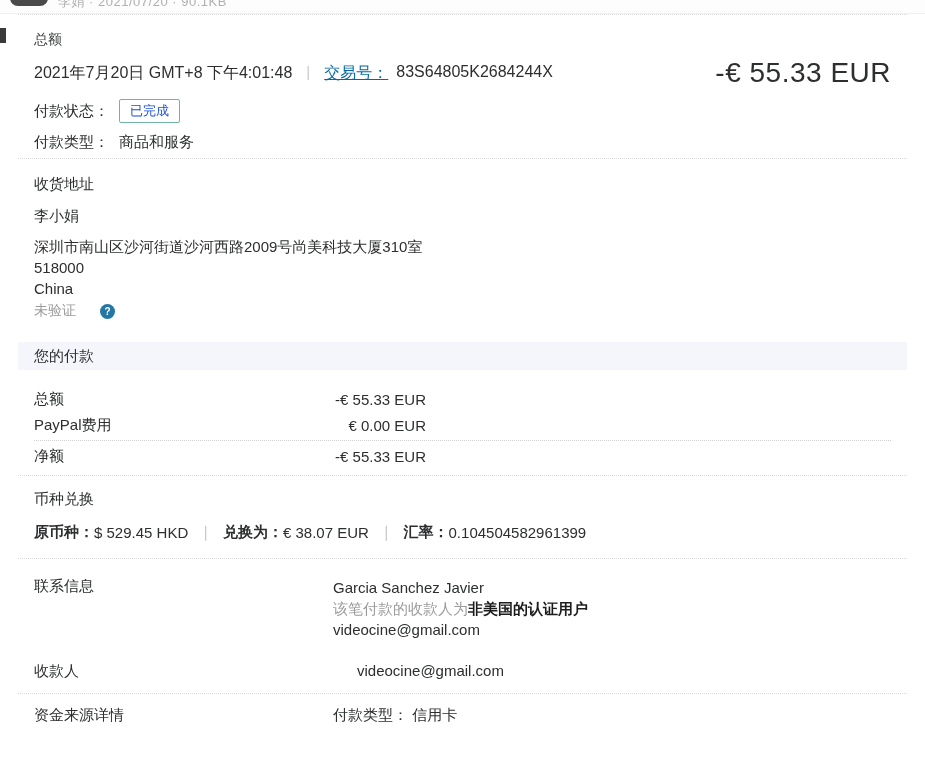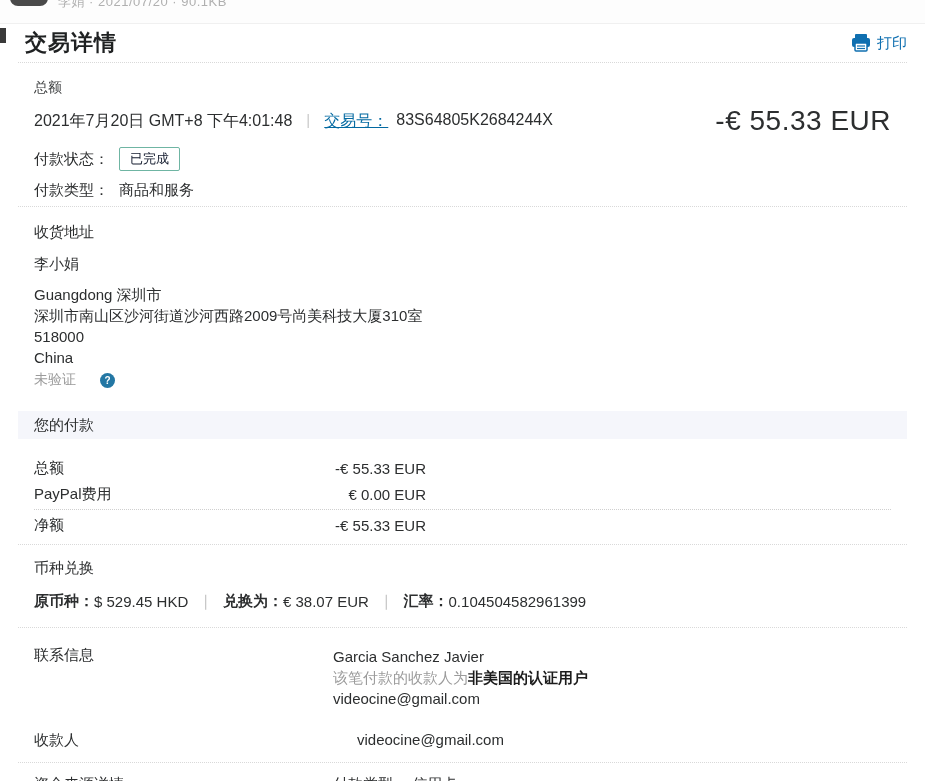--- a/index.html
+++ b/index.html
@@ -1,20 +1,20 @@
 <!DOCTYPE html>
 <html><head>
 <meta charset="utf-8">
 <style>
   * { margin: 0; padding: 0; box-sizing: border-box; }
   html, body { width: 925px; height: 781px; overflow: hidden; background: #fff; }
   body { font-family: "Liberation Sans", "DejaVu Sans", sans-serif; color: #2c2e2f; position: relative; }
 
   
-  .top-strip { height: 24px; position: relative; overflow: hidden; background: #fdfdfd; border-bottom: 1px solid #f0f0f0; }
+  .top-strip { height: 14px; position: relative; overflow: hidden; background: #fdfdfd; border-bottom: 1px solid #f0f0f0; }
   .top-strip .file-text { position: absolute; left: 58px; top: -7px; font-size: 13px; color: #b0b0b0; letter-spacing: .5px; }
   .top-strip .file-avatar { position: absolute; left: 10px; top: -26px; width: 38px; height: 32px; background: #4a4a4a; border-radius: 8px; }
   .edge-artifact { position: absolute; left: 0; top: 28px; width: 6px; height: 15px; background: #3a3a3a; }
 
   .page { padding: 0 18px; }
 
   
   .hdr { display: flex; align-items: center; justify-content: space-between; height: 38px; padding-left: 7px; }
   .hdr-title { font-size: 22px; font-weight: 600; color: #1f2122; letter-spacing: 1px; }
   .print-btn { display: flex; align-items: center; gap: 6px; color: #0f6fb0; font-size: 15px; cursor: pointer; }
@@ -26,21 +26,21 @@
   .paid-to { font-size: 15px; color: #2c2e2f; }
   .total-label { font-size: 14px; color: #3d3f40; }
   .row-amount { display: flex; justify-content: space-between; align-items: center; margin-top: 8px; }
   .date-group { display: flex; align-items: flex-start; font-size: 16px; color: #2c2e2f; }
   .vsep { color: #c9c9c9; margin: 0 14px; font-size: 15px; }
   .txn-label { color: #0369a1; text-decoration: underline; }
   .txn-id { margin-left: 8px; }
   .big-amount { font-size: 28px; color: #2c2e2f; letter-spacing: .5px; }
   .kv-line { display: flex; align-items: center; margin-top: 10px; font-size: 15px; color: #2c2e2f; }
   .kv-line .lbl { margin-right: 10px; }
-  .badge { display: inline-block; border: 1px solid #6fb5a3; color: #0f172a; font-size: 13px; padding: 2px 10px; border-radius: 2px; background: #fff; }
+  .badge { display: inline-block; border: 1px solid #6fb5a3; color: #1d4ed8; font-size: 13px; padding: 2px 10px; border-radius: 2px; background: #fff; }
 
   
   .sec-ship { padding: 16px 16px 22px 16px; font-size: 15px; }
   .sec-title { font-size: 15px; color: #2c2e2f; }
   .ship-name { margin-top: 13px; }
   .ship-addr { margin-top: 10px; line-height: 21px; }
   .verify-row { margin-top: 3px; display: flex; align-items: center; gap: 24px; color: #9b9b9b; font-size: 14px; }
   .help-dot { width: 15px; height: 15px; border-radius: 50%; background: #2377a4; color: #fff; font-size: 10px; font-weight: 700; display: inline-flex; align-items: center; justify-content: center; cursor: pointer; }
 
   
@@ -71,35 +71,20 @@
 <body>
 
 <div class="top-strip">
   <div class="file-avatar"></div>
   <div class="file-text">李娟 · 2021/07/20 · 90.1KB</div>
 </div>
 <div class="edge-artifact"></div>
 
 <div class="page">
 
-  <div class="hdr">
-    <div class="hdr-title">交易详情</div>
-    <div class="print-btn">
-      <span style="display:inline-flex;">
-        <svg width="20" height="18" viewBox="0 0 20 18">
-          <rect x="4" y="0" width="12" height="5" rx="1" fill="#0f6fb0"></rect>
-          <rect x="1" y="4" width="18" height="9" rx="2" fill="#0f6fb0"></rect>
-          <rect x="4" y="9" width="12" height="8" rx="1" fill="#fff" stroke="#0f6fb0" stroke-width="1.5"></rect>
-          <line x1="6" y1="12" x2="14" y2="12" stroke="#0f6fb0" stroke-width="1.2"></line>
-          <line x1="6" y1="14.5" x2="14" y2="14.5" stroke="#0f6fb0" stroke-width="1.2"></line>
-        </svg>
-      </span>
-      <span>打印</span>
-    </div>
-  </div>
   <hr class="hr">
 
   <div class="sec-summary">
     <div class="row-between">
       <span class="total-label">总额</span>
     </div>
     <div class="row-amount">
       <span class="date-group">
         <span>2021年7月20日 GMT+8 下午4:01:48</span>
         <span class="vsep">|</span>
@@ -116,21 +101,20 @@
       <span class="lbl">付款类型：</span>
       <span>商品和服务</span>
     </div>
   </div>
   <hr class="hr">
 
   <div class="sec-ship">
     <div class="sec-title">收货地址</div>
     <div class="ship-name">李小娟</div>
     <div class="ship-addr">
-      <div>Guangdong 深圳市</div>
       <div>深圳市南山区沙河街道沙河西路2009号尚美科技大厦310室</div>
       <div>518000</div>
       <div>China</div>
     </div>
     <div class="verify-row">
       <span>未验证</span>
       <span class="help-dot">?</span>
     </div>
   </div>
 

